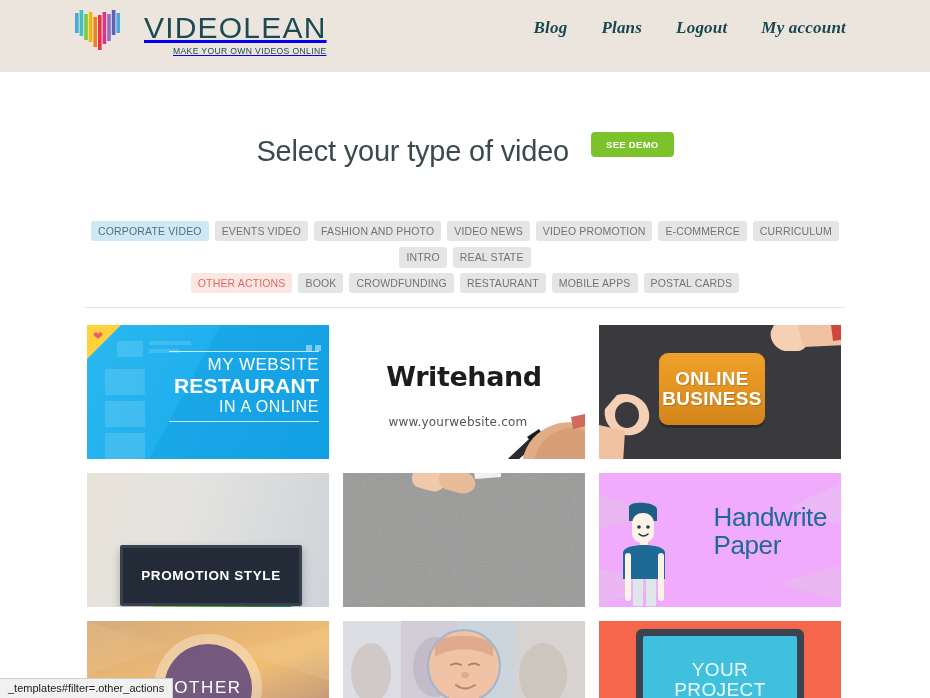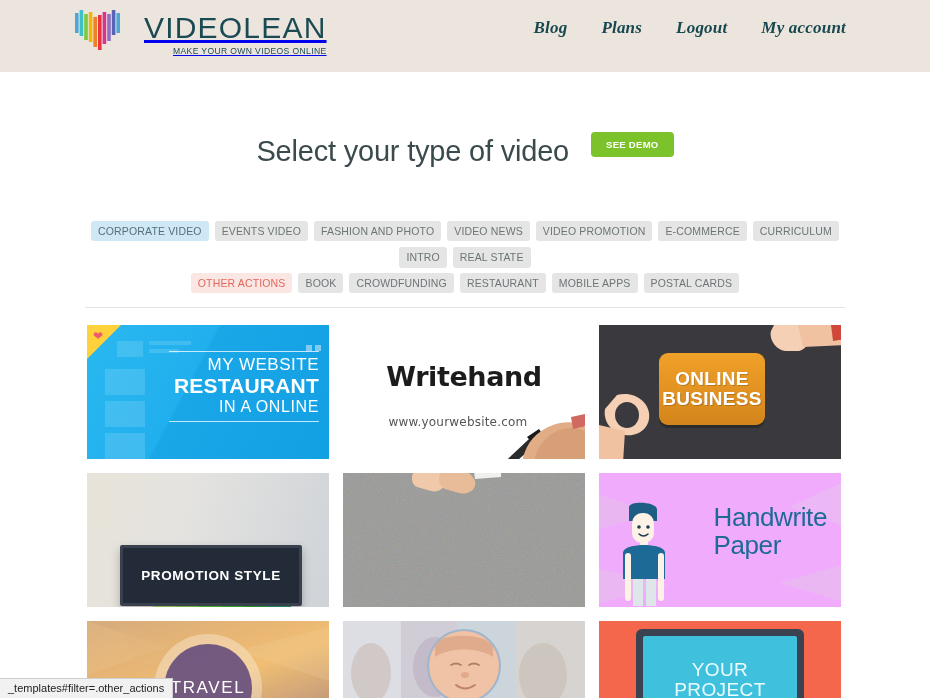--- a/index.html
+++ b/index.html
@@ -428,21 +428,21 @@
   <div class="card c-travel">
     <svg class="sky" viewBox="0 0 242 134" preserveAspectRatio="none">
       <path d="M0 0 L80 26 L0 54 Z" fill="#efc88f" opacity=".45"></path>
       <path d="M242 6 L150 30 L242 60 Z" fill="#f3d3a0" opacity=".4"></path>
       <path d="M30 0 L120 40 L60 70 Z" fill="#e2b685" opacity=".3"></path>
       <rect x="0" y="118" width="242" height="16" fill="#4a3b33" opacity=".75"></rect>
       <rect x="170" y="106" width="4" height="14" fill="#3a2e28" opacity=".8"></rect>
     </svg>
     <div class="ring">
       <div class="disc">
-        <span>TRAVEL</span>
+        <span>OTHER</span>
       </div>
     </div>
   </div>
 
   <div class="card c-history">
     <svg class="blur" viewBox="0 0 242 134" preserveAspectRatio="none">
       <rect x="0" y="0" width="58" height="134" fill="#dfe1e6"></rect>
       <rect x="58" y="0" width="56" height="134" fill="#d2cdd6"></rect>
       <rect x="114" y="0" width="58" height="134" fill="#cdd6dd"></rect>
       <rect x="172" y="0" width="70" height="134" fill="#d8d4cf"></rect>

